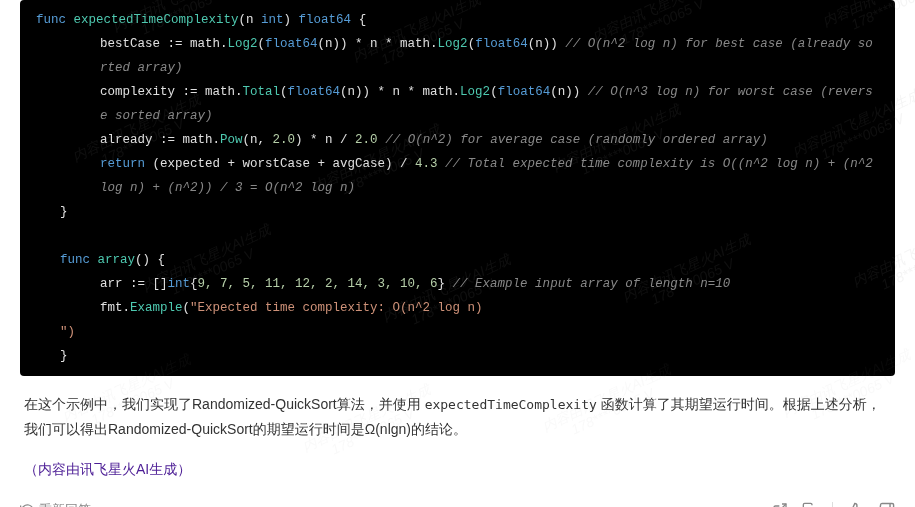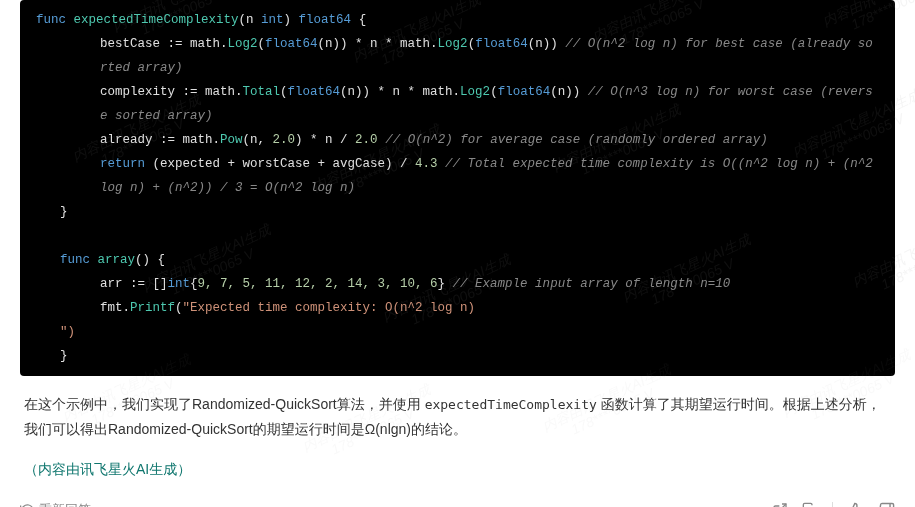--- a/index.html
+++ b/index.html
@@ -37,21 +37,21 @@
     .comment { color: #888888; font-style: italic; }
     .type { color: #569cd6; }
     .text-section {
       padding: 0 24px;
       font-size: 14px;
       line-height: 24px;
       color: #333;
     }
     .para1 { margin-bottom: 10px; }
     .code-inline { font-family: Consolas, monospace; font-size: 13px; }
-    .attribution { margin-top: 16px; color: #0f766e; }
+    .attribution { margin-top: 16px; color: #4c1d95; }
     .action-bar {
       display: flex;
       justify-content: space-between;
       align-items: center;
       padding: 12px 20px 8px 20px;
       margin-top: 8px;
     }
     .action-left, .action-right {
       display: flex;
       align-items: center;
@@ -92,21 +92,21 @@
 <div class="code-block">
   <div class="code-line"><span class="kw">func</span> <span class="fn">expectedTimeComplexity</span><span>(n </span><span class="type">int</span><span>) </span><span class="type">float64</span><span> {</span></div>
   <div class="code-line indent1"><span>bestCase := math.</span><span class="fn">Log2</span><span>(</span><span class="type">float64</span><span>(n)) * n * math.</span><span class="fn">Log2</span><span>(</span><span class="type">float64</span><span>(n)) </span><span class="comment">// O(n^2 log n) for best case (already sorted array)</span></div>
   <div class="code-line indent1"><span>complexity := math.</span><span class="fn">Total</span><span>(</span><span class="type">float64</span><span>(n)) * n * math.</span><span class="fn">Log2</span><span>(</span><span class="type">float64</span><span>(n)) </span><span class="comment">// O(n^3 log n) for worst case (reverse sorted array)</span></div>
   <div class="code-line indent1"><span>already := math.</span><span class="fn">Pow</span><span>(n, </span><span class="num">2.0</span><span>) * n / </span><span class="num">2.0</span><span> </span><span class="comment">// O(n^2) for average case (randomly ordered array)</span></div>
   <div class="code-line indent1"><span class="kw">return</span><span> (expected + worstCase + avgCase) / </span><span class="num">4.3</span><span> </span><span class="comment">// Total expected time complexity is O((n^2 log n) + (n^2 log n) + (n^2)) / 3 = O(n^2 log n)</span></div>
   <div class="code-line indent0-5"><span>}</span></div>
   <div class="code-line">&nbsp;</div>
   <div class="code-line indent0-5"><span class="kw">func</span><span class="fn"> array</span><span>() {</span></div>
   <div class="code-line indent1"><span>arr := []</span><span class="type">int</span><span>{</span><span class="num">9, 7, 5, 11, 12, 2, 14, 3, 10, 6</span><span>} </span><span class="comment">// Example input array of length n=10</span></div>
-  <div class="code-line indent1"><span>fmt.</span><span class="fn">Printf</span><span>(</span><span class="str">"Expected time complexity: O(n^2 log n)</span></div>
+  <div class="code-line indent1"><span>fmt.</span><span class="fn">Example</span><span>(</span><span class="str">"Expected time complexity: O(n^2 log n)</span></div>
   <div class="code-line indent0-5"><span class="str">")</span></div>
   <div class="code-line indent0-5"><span>}</span></div>
 </div>
 
 <div class="text-section">
   <p class="para1">
     <span>在这个示例中，我们实现了Randomized-QuickSort算法，并使用 </span><span class="code-inline">expectedTimeComplexity</span><span> 函数计算了其期望运行时间。根据上述分析，我们可以得出Randomized-QuickSort的期望运行时间是Ω(nlgn)的结论。</span>
   </p>
   <p class="attribution">（内容由讯飞星火AI生成）</p>
 </div>

